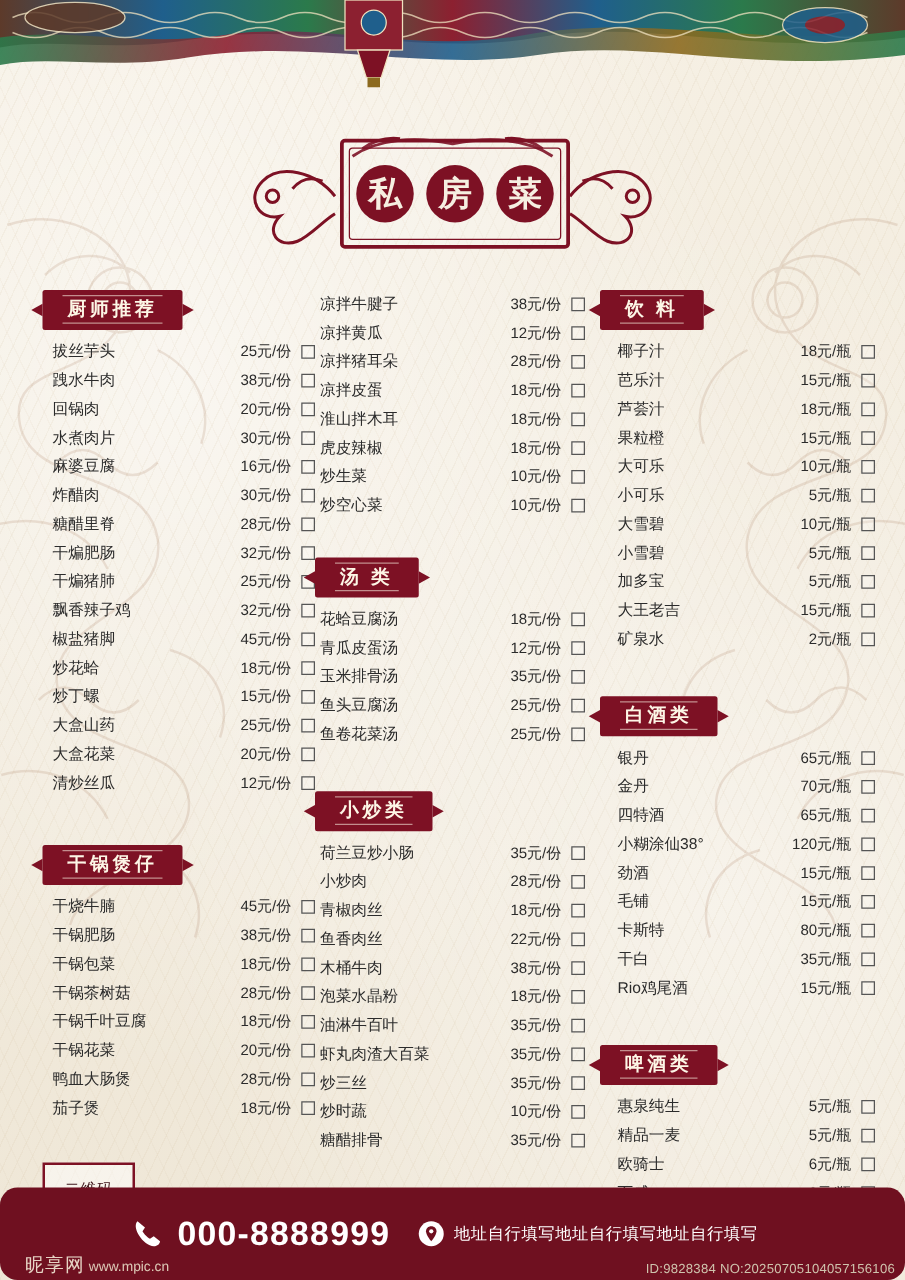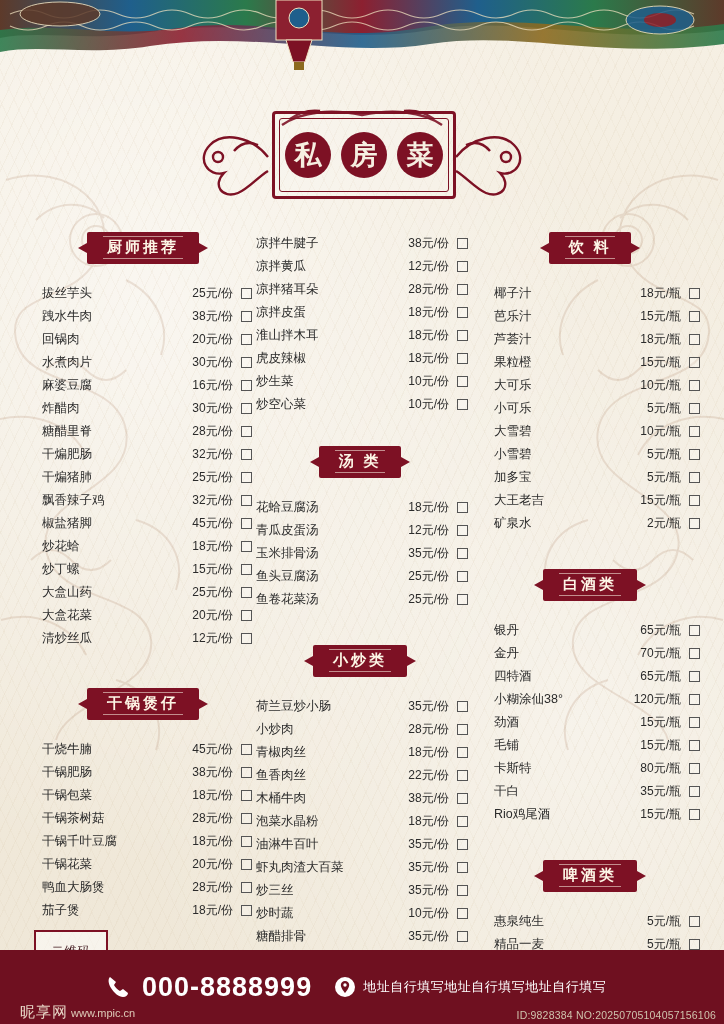--- a/index.html
+++ b/index.html
@@ -89,22 +89,22 @@
     gap: 0;
   }
   .col { position: relative; }
   .col-1 { width: 228px; padding-left: 10px; }
   .col-2 { width: 216px; }
   .col-3 { width: 232px; padding-left: 12px; }
 
   
   .sec { margin-bottom: 8px; }
   .sec-head {
-    display: flex; justify-content: center;
-    margin-bottom: 18px;
+    display: flex; justify-content: flex-start;
+    margin-bottom: 6px;
   }
   .plaque {
     position: relative;
     background: #7d1124;
     color: #fdf6e6;
     font-family: "Liberation Serif", serif;
     font-size: 15px;
     font-weight: bold;
     letter-spacing: 3px;
     padding: 4px 16px 5px 16px;
@@ -175,20 +175,21 @@
 
   
   .footer {
     position: absolute;
     left: 0; bottom: 0;
     width: 724px; height: 74px;
     background: #6f1020;
     color: #ffffff;
     display: flex;
     align-items: center;
+    border-radius: 14px;
   }
   .qr {
     position: absolute;
     left: 34px; bottom: 52px;
     width: 74px; height: 42px;
     border: 2px solid #7d1124;
     background: rgba(255,255,255,.5);
     display: flex; align-items: center; justify-content: center;
     font-size: 12px; color: #3a1016;
     letter-spacing: 1px;

